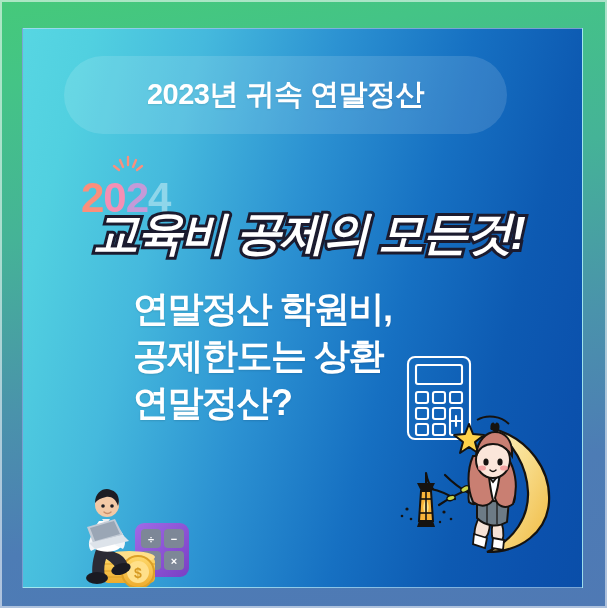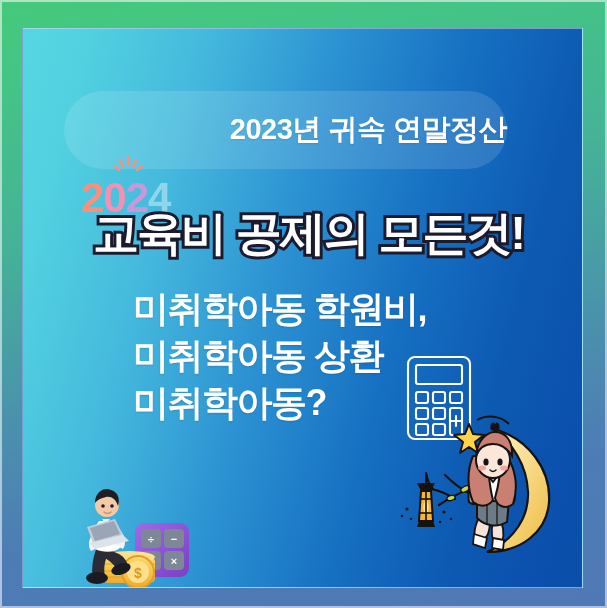--- a/index.html
+++ b/index.html
@@ -63,22 +63,21 @@
   #badge {
     position: absolute;
     left: 41px;
     top: 27px;
     width: 443px;
     height: 78px;
     border-radius: 39px;
     background: rgba(255,255,255,0.13);
     display: flex;
     align-items: center;
-    justify-content: flex-end;
-    margin-top: 35px;
+    justify-content: center;
   }
   #badge-text {
     color: #ffffff;
     font-size: 29px;
     font-weight: 700;
     letter-spacing: -0.5px;
     white-space: nowrap;
     text-shadow: 0 1px 2px rgba(0,0,0,0.10);
   }
 
@@ -113,20 +112,21 @@
     left: 70px;
     top: 178px;
     font-size: 46px;
     font-weight: 700;
     color: #ffffff;
     letter-spacing: -2px;
     white-space: nowrap;
     line-height: 1.15;
     -webkit-text-stroke: 6px #1b1b2f;
     paint-order: stroke fill;
+    font-style: italic;
   }
 
   
   #body-lines {
     position: absolute;
     left: 110px;
     top: 256px;
     width: 420px;
   }
   .body-line {
@@ -195,23 +195,23 @@
         <line x1="9" y1="5" x2="12" y2="12"></line>
         <line x1="25" y1="5" x2="22" y2="12"></line>
         <line x1="3" y1="11" x2="8" y2="15"></line>
         <line x1="31" y1="11" x2="26" y2="15"></line>
       </g>
     </svg>
 
     <div id="headline">교육비 공제의 모든것!</div>
 
     <div id="body-lines">
-      <div class="body-line">미취학아동 학원비,</div>
-      <div class="body-line">미취학아동 상환</div>
-      <div class="body-line">미취학아동?</div>
+      <div class="body-line">연말정산 학원비,</div>
+      <div class="body-line">공제한도는 상환</div>
+      <div class="body-line">연말정산?</div>
     </div>
 
     <svg id="calculator" viewBox="0 0 68 88">
       <g fill="none" stroke="#ffffff" stroke-width="2.1">
         <rect x="3" y="3" width="62" height="82" rx="7"></rect>
         <rect x="11" y="11" width="46" height="19" rx="2"></rect>
         <rect x="11" y="38" width="12" height="11" rx="2"></rect>
         <rect x="28" y="38" width="12" height="11" rx="2"></rect>
         <rect x="45" y="38" width="12" height="11" rx="2"></rect>
         <rect x="11" y="54" width="12" height="11" rx="2"></rect>

